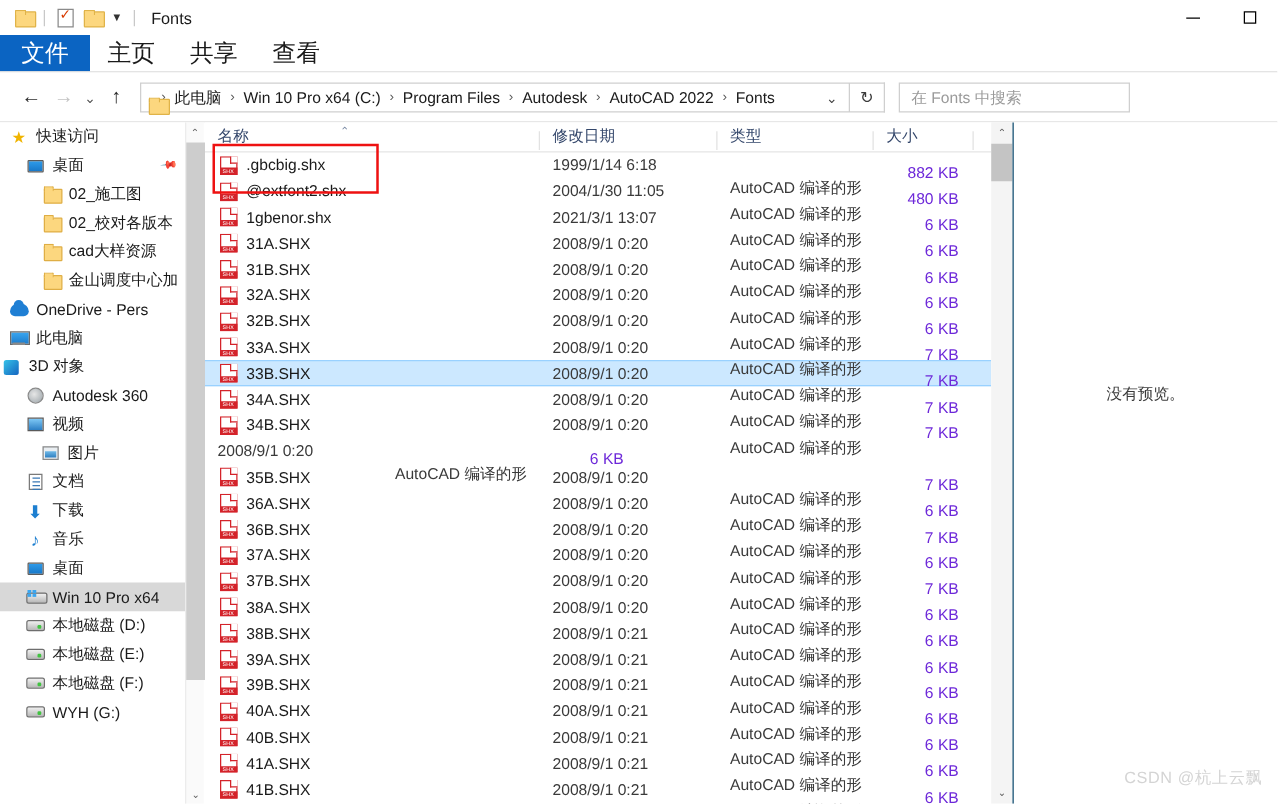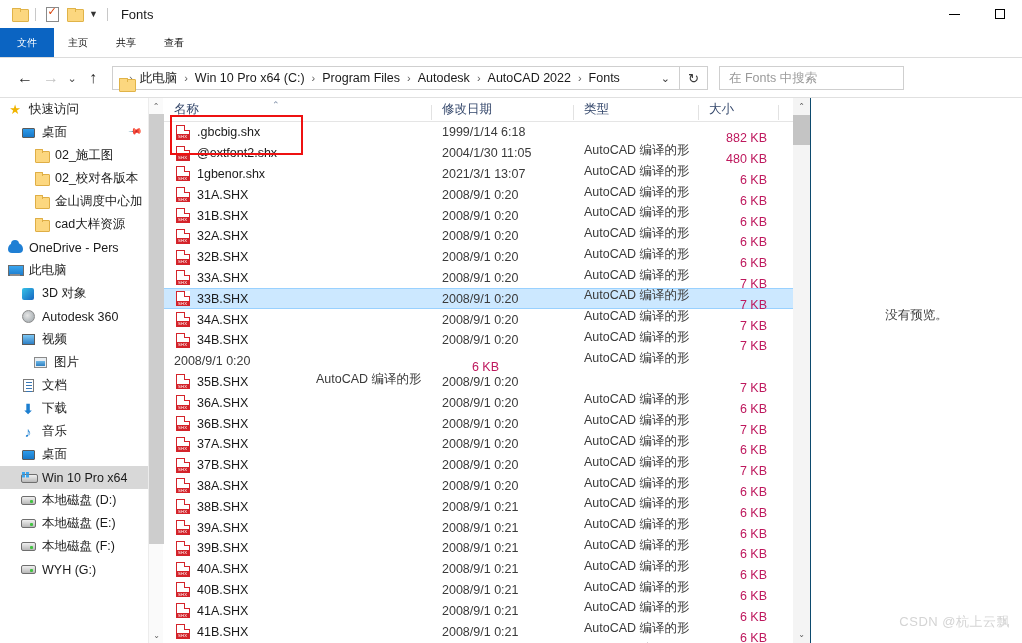--- a/index.html
+++ b/index.html
@@ -45,21 +45,21 @@
   .wc .minus { display:block; width:11px; height:1px; background:#000; }
   .wc .square { display:block; width:10px; height:10px; border:1px solid #000; }
 
   
   .ribbon {
     position:absolute; top:28px; left:0; width:1022px; height:29px;
     background:#ffffff; display:flex; align-items:flex-end;
   }
   .tab {
     height:29px; padding:0 14px; display:flex; align-items:center;
-    font-size:10px; color:#1a1a1a;
+    font-size:19px; color:#1a1a1a;
   }
   .tab.file { background:#0b64c2; color:#fff; padding:0 17px; }
   .ribbon-underline {
     position:absolute; top:57px; left:0; width:1022px; height:1px; background:#dcdcdc;
   }
 
   
   .navrow {
     position:absolute; top:58px; left:0; width:1022px; height:40px; background:#fff;
     display:flex; align-items:center;
@@ -153,21 +153,21 @@
   .c-size { width:80px; }
   .sortcaret { position:absolute; left:108px; top:-1px; font-size:9px; color:#7c8ca6; }
 
   .rows { position:absolute; top:24px; left:0; width:629px; height:521px; overflow:hidden; }
   .row { height:20.8px; display:flex; align-items:center; font-size:12.5px; color:#1a1a1a; }
   .row.sel { background:#cce8ff; border-top:1px solid #99d1ff; border-bottom:1px solid #99d1ff; }
   .cell { padding-left:10px; overflow:hidden; white-space:nowrap; }
   .cell.name { width:268px; display:flex; align-items:center;padding-left:12px; }
   .cell.date { width:142px; color:#3a3a3a; }
   .cell.type { width:125px; color:#3a3a3a;margin-top:36px; }
-  .cell.size { width:80px; color:#be185d; text-align:right; padding-right:12px; padding-left:0;margin-top:12px; }
+  .cell.size { width:80px; color:#6d28d9; text-align:right; padding-right:12px; padding-left:0;margin-top:12px; }
 
   .shx-ico {
     width:14px; height:15px; min-width:14px; margin-right:7px; position:relative;
     background:#ffffff; border:1.4px solid #d4232a;
   }
   .shx-ico::before{
     content:""; position:absolute; right:-1.4px; top:-1.4px; width:5px; height:5px;
     background:#ffffff; border-left:1.4px solid #d4232a; border-bottom:1.4px solid #d4232a;
   }
   .shx-ico::after{
@@ -295,41 +295,41 @@
         <div class="nav-item" style="padding-left: 32px;">
           <span class="nav-ico">
             <span class="ico-folder"></span>
           </span>
           <span>02_校对各版本</span>
         </div>
         <div class="nav-item" style="padding-left: 32px;">
           <span class="nav-ico">
             <span class="ico-folder"></span>
           </span>
+          <span>cad大样资源</span>
+        </div>
+        <div class="nav-item" style="padding-left: 32px;">
+          <span class="nav-ico">
+            <span class="ico-folder"></span>
+          </span>
           <span>金山调度中心加</span>
         </div>
-        <div class="nav-item" style="padding-left: 32px;">
-          <span class="nav-ico">
-            <span class="ico-folder"></span>
-          </span>
-          <span>cad大样资源</span>
-        </div>
         <div class="nav-item" style="padding-left: 6px;">
           <span class="nav-ico">
             <span class="ico-cloud"></span>
           </span>
           <span>OneDrive - Pers</span>
         </div>
         <div class="nav-item" style="padding-left: 6px;">
           <span class="nav-ico">
             <span class="ico-pc"></span>
           </span>
           <span>此电脑</span>
         </div>
-        <div class="nav-item" style="padding-left: 19px;">
+        <div class="nav-item" style="">
           <span class="nav-ico">
             <span class="ico-3d"></span>
           </span>
           <span>3D 对象</span>
         </div>
         <div class="nav-item" style="padding-left: 19px;">
           <span class="nav-ico">
             <span class="ico-a360"></span>
           </span>
           <span>Autodesk 360</span>

